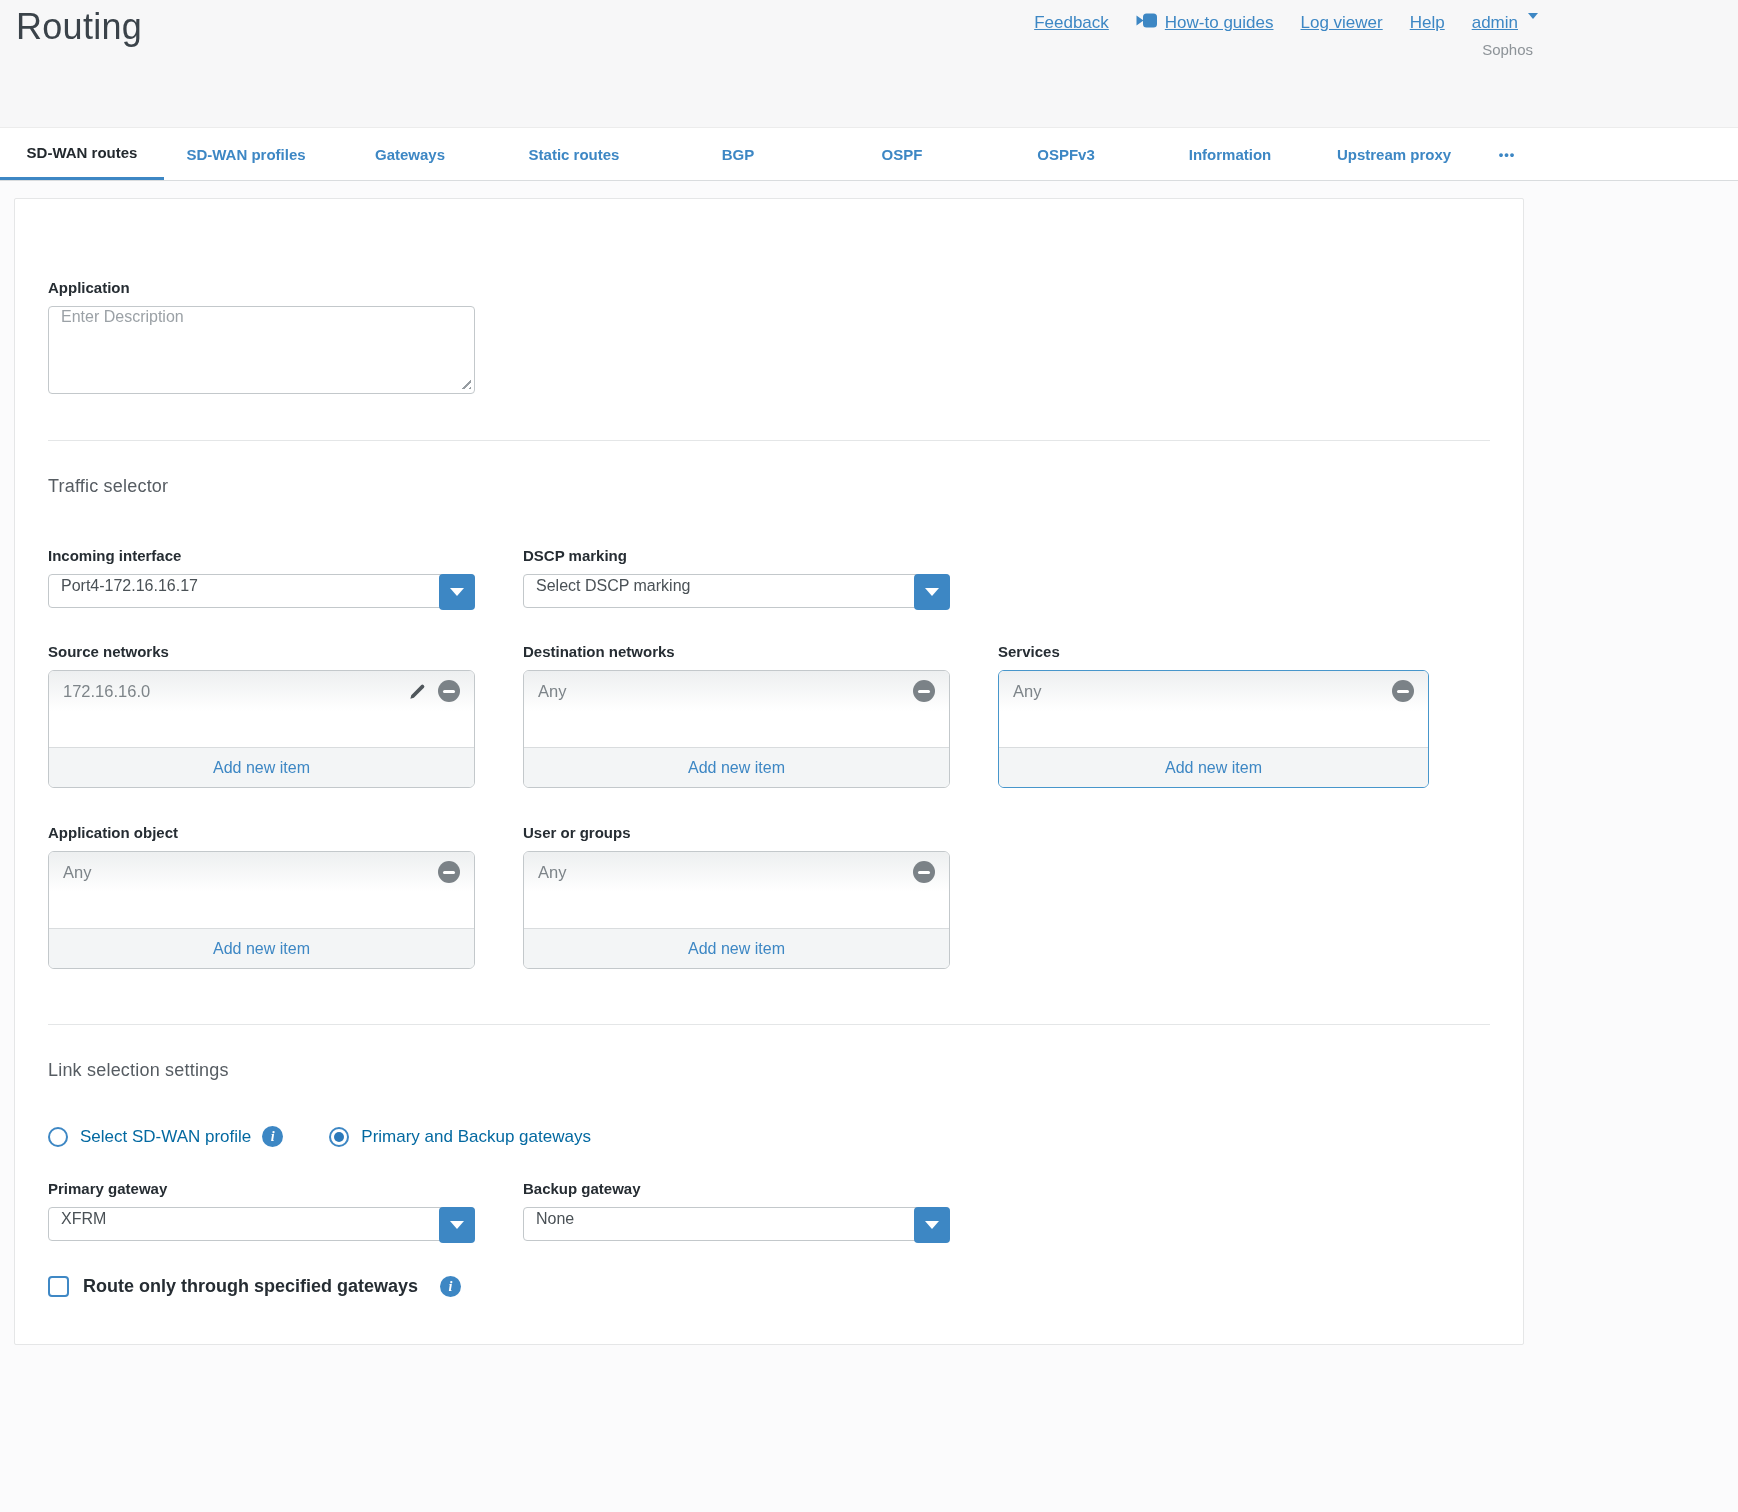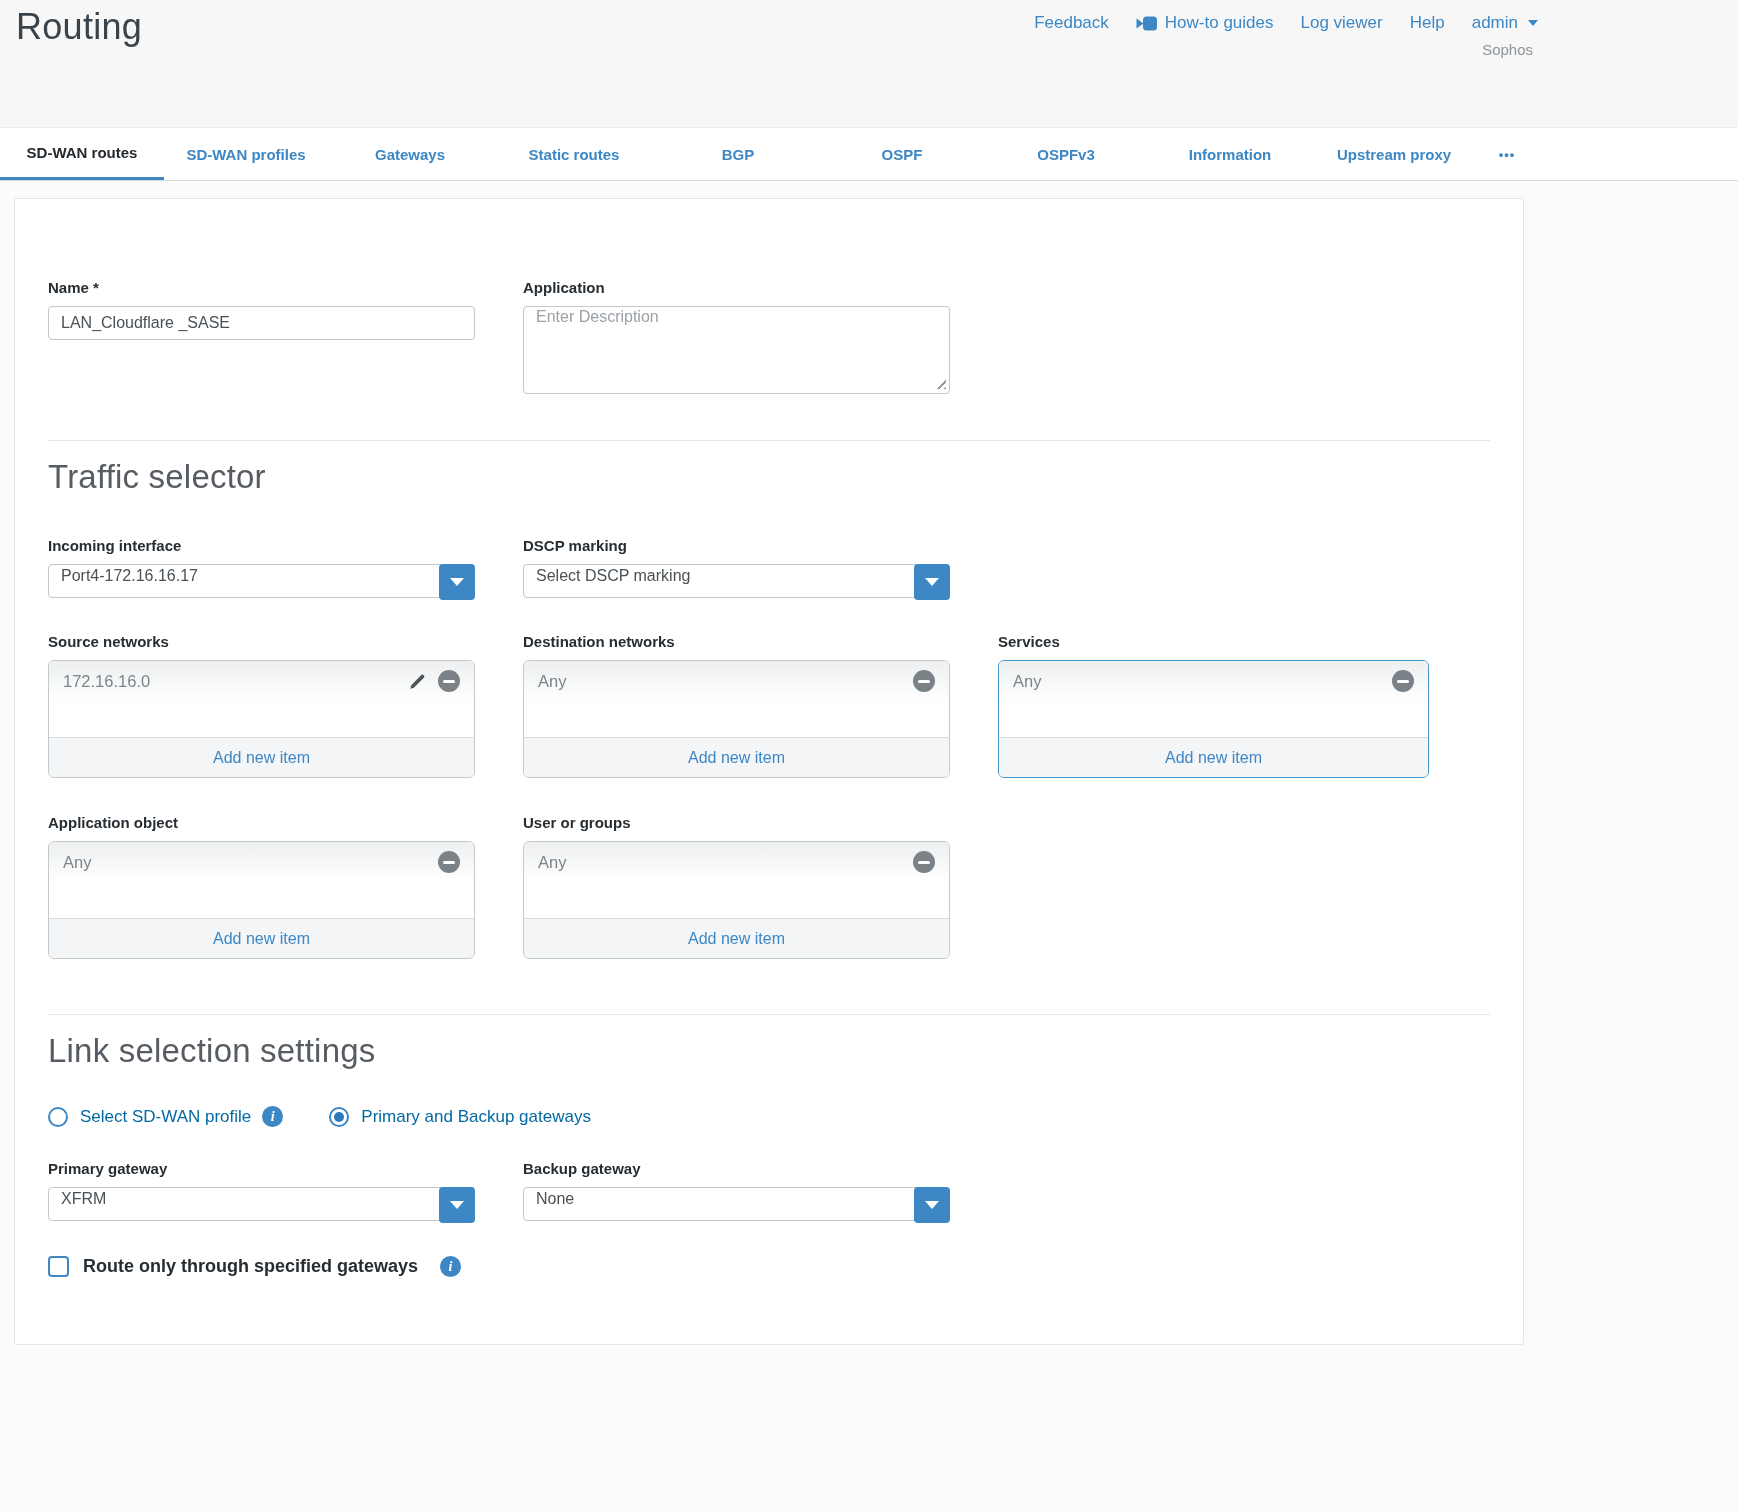--- a/index.html
+++ b/index.html
@@ -14,21 +14,21 @@
   .app-header { height:127px; background:#f7f7f8; position:relative; }
   .page-title {
     position:absolute; left:16px; top:6px;
     font-size:36px; font-weight:400; color:#3b434a; letter-spacing:.3px;
   }
   .header-links {
     position:absolute; top:13px; right:200px;
     display:flex; align-items:center; gap:27px;
     font-size:17px; color:#3d87c4;
   }
-  .header-link { display:flex; align-items:center; gap:8px; cursor:pointer; white-space:nowrap; }
+  .header-link { display:flex; align-items:flex-start; gap:8px; cursor:pointer; white-space:nowrap;text-decoration:underline; }
   .admin-caret {
     display:inline-block; width:0; height:0; margin-left:2px;
     border-left:5px solid transparent; border-right:5px solid transparent;
     border-top:6px solid #3d87c4;
   }
   .brand-text {
     position:absolute; top:41px; right:205px;
     font-size:15px; color:#8d9398;
   }
   
@@ -69,22 +69,22 @@
   .text-input::placeholder { color:#9ba1a6; }
   .resize-grip {
     position:absolute; right:4px; bottom:9px; width:13px; height:13px;
     background:repeating-linear-gradient(135deg, transparent 0 3px, #979da2 3px 4.5px);
     clip-path:polygon(100% 0, 100% 100%, 0 100%);
   }
   .divider { height:1px; background:#e4e6e7; }
   .divider-1 { margin-top:42px; }
   .divider-2 { margin-top:55px; }
   .section-heading {
-    font-size:33px; font-weight:400; color:#565c62; letter-spacing:.2px;
-    margin-top:20px; line-height:31px;
+    font-size:18px; font-weight:400; color:#565c62; letter-spacing:.2px;
+    margin-top:30px; line-height:31px;
   }
   .labels-gap { margin-top:45px; }
   .boxes-gap { margin-top:35px; }
   .boxes-gap2 { margin-top:36px; }
   
   .dropdown {
     position:relative; height:34px; border:1px solid #c3c8cb; border-radius:4px;
     background:#fff; display:flex; align-items:center; padding:0 48px 11px 12px;
     font-size:16px; color:#4a5156; cursor:pointer;
   }
@@ -194,24 +194,20 @@
   <div class="tab">OSPFv3</div>
   <div class="tab">Information</div>
   <div class="tab">Upstream proxy</div>
   <div class="tab tab-more">•••</div>
 </div>
 
 <div class="card">
 
   <div class="form-row">
     <div class="col">
-      <label class="field-label">Name *</label>
-      <input class="text-input" type="text" value="LAN_Cloudflare _SASE" style="">
-    </div>
-    <div class="col">
       <label class="field-label">Application</label>
       <div class="textarea-wrap">
         <textarea class="desc-textarea" placeholder="Enter Description" style=""></textarea>
         <span class="resize-grip"></span>
       </div>
     </div>
   </div>
 
   <div class="divider divider-1"></div>
 

